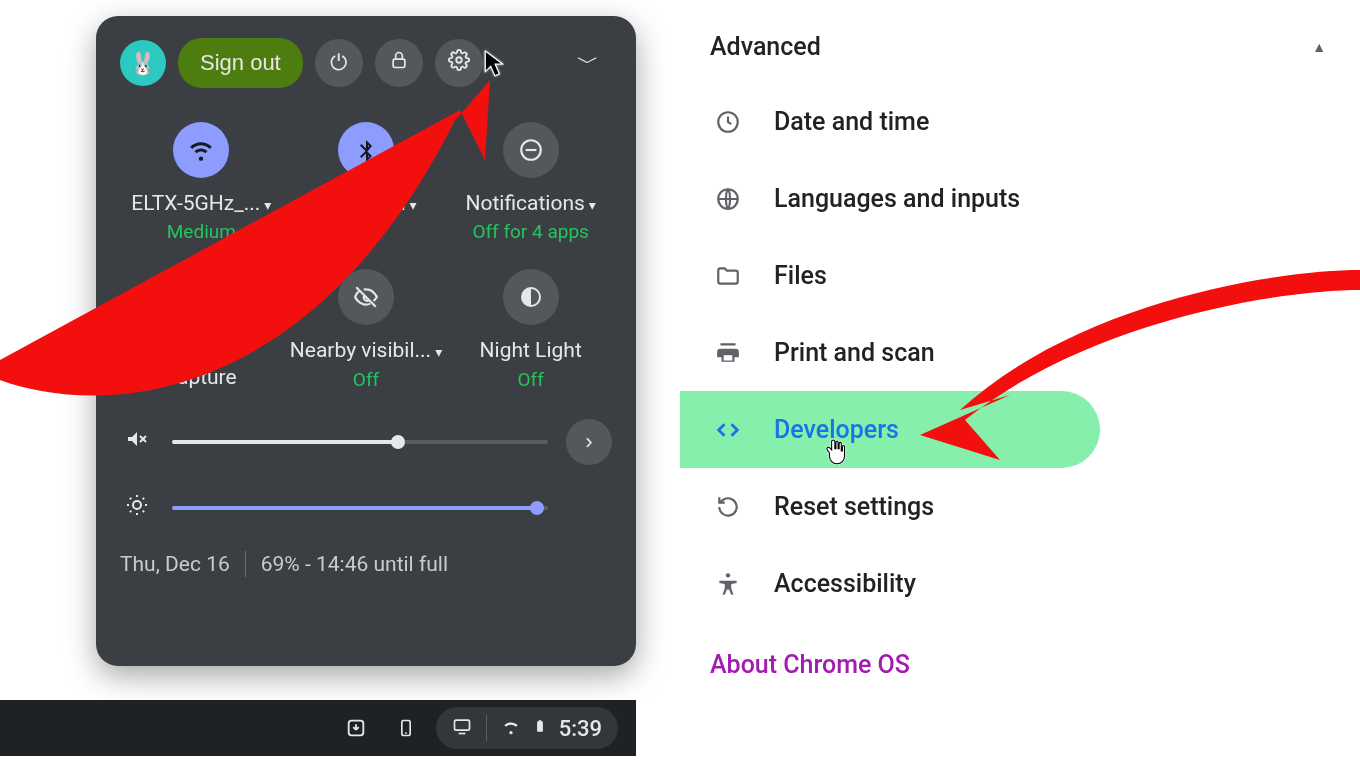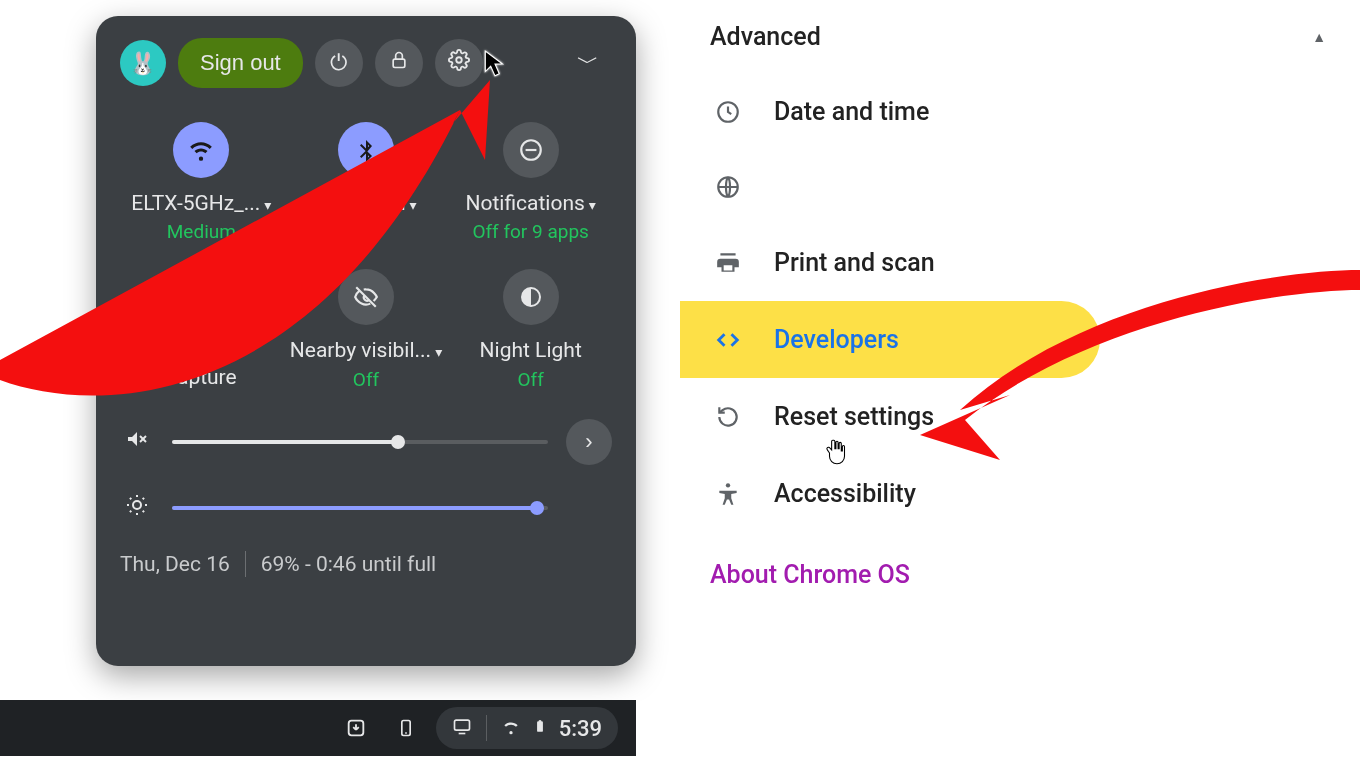--- a/index.html
+++ b/index.html
@@ -115,21 +115,21 @@
     display:flex;align-items:center;justify-content:center; font-size:20px;}
   .status-pill {
     display:flex; align-items:center; gap:12px;
     background:#33373b; border-radius:22px; padding:8px 16px;
     font-size:22px; font-weight:500;
   }
   .shelf .vline { width:1px; height:26px; background:#5b5e61; margin:0 2px;}
 
   
   .settings {
-    position:absolute; left:680px; top:0; width:680px;
+    position:absolute; left:680px; top:10px; width:680px;
     padding-top: 22px;
     color:#222;
   }
   .adv-head {
     display:flex; align-items:center; justify-content:space-between;
     padding: 0 34px 0 30px;
     font-size:25px; font-weight:500; color:#222;
     cursor:pointer;
     margin-bottom:22px;
   }
@@ -138,21 +138,21 @@
     display:flex; align-items:center; gap:28px;
     padding: 24px 30px;
     font-size:25px; font-weight:500;
     cursor:pointer;
   }
   .srow .ic {
     width:36px; display:flex; align-items:center; justify-content:center;
     color:#5f6367; font-size:26px;
   }
   .srow.sel {
-    background:#fde047;
+    background:#86efac;
     border-radius: 0 40px 40px 0;
     color:#1a73e8;
     width: 420px;
   }
   .srow.sel .ic { color:#1a73e8; }
   .about { padding: 28px 30px 0; font-size:25px; font-weight:500; color:#a21caf; }
 
   
   .arrow { position:absolute; pointer-events:none; }
   .arrow svg path { fill:#f40f0f; }
@@ -218,21 +218,21 @@
       <div class="tile-sub">On</div>
     </div>
     <div class="tile">
       <div class="ticon dim">
         <svg width="26" height="26" viewBox="0 0 24 24" fill="none" stroke="currentColor" stroke-width="2">
             <circle cx="12" cy="12" r="9"></circle>
             <line x1="7" y1="12" x2="17" y2="12"></line>
           </svg>
       </div>
       <div class="tile-label"><span>Notifications</span><span class="drop">▾</span></div>
-      <div class="tile-sub">Off for 9 apps</div>
+      <div class="tile-sub">Off for 4 apps</div>
     </div>
 
     <div class="tile">
       <div class="ticon dim">
         <svg width="24" height="24" viewBox="0 0 24 24" fill="none" stroke="currentColor" stroke-width="2">
             <rect x="4" y="4" width="16" height="16" rx="2"></rect>
             <circle cx="12" cy="12" r="3"></circle>
           </svg>
       </div>
       <div class="tile-label">Screen</div>
@@ -289,21 +289,21 @@
         <div class="fill"></div>
           <div class="knob"></div>
       </div>
       <div style="width:46px"></div>
     </div>
   </div>
 
   <div class="tray-bottom">
     <span>Thu, Dec 16</span>
     <div class="vbar"></div>
-    <span>69% - 0:46 until full</span>
+    <span>69% - 14:46 until full</span>
   </div>
 </div>
 
 <div class="shelf">
   <div class="sicon">
     <svg width="22" height="22" viewBox="0 0 24 24" fill="none" stroke="currentColor" stroke-width="2">
         <rect x="4" y="4" width="16" height="16" rx="3"></rect>
         <path d="M12 8v6m0 0l-3-3m3 3l3-3"></path>
       </svg>
   </div>
@@ -352,22 +352,31 @@
     <span>Date and time</span>
   </div>
 
   <div class="srow">
     <span class="ic">
       <svg width="26" height="26" viewBox="0 0 24 24" fill="none" stroke="currentColor" stroke-width="2">
           <circle cx="12" cy="12" r="9"></circle>
           <path d="M3 12h18M12 3c2.5 3 2.5 15 0 18M12 3c-2.5 3-2.5 15 0 18"></path>
         </svg>
     </span>
-  </div>
-
+    <span>Languages and inputs</span>
+  </div>
+
+  <div class="srow">
+    <span class="ic">
+      <svg width="26" height="26" viewBox="0 0 24 24" fill="none" stroke="currentColor" stroke-width="2">
+          <path d="M3 7a2 2 0 0 1 2-2h4l2 2h8a2 2 0 0 1 2 2v8a2 2 0 0 1-2 2H5a2 2 0 0 1-2-2V7z"></path>
+        </svg>
+    </span>
+    <span>Files</span>
+  </div>
 
   <div class="srow">
     <span class="ic">
       <svg width="26" height="26" viewBox="0 0 24 24" fill="currentColor">
           <path d="M19 8H5a3 3 0 0 0-3 3v5h4v4h12v-4h4v-5a3 3 0 0 0-3-3zm-3 11H8v-5h8v5zm3-14H5V3h14v2z"></path>
         </svg>
     </span>
     <span>Print and scan</span>
   </div>
 

